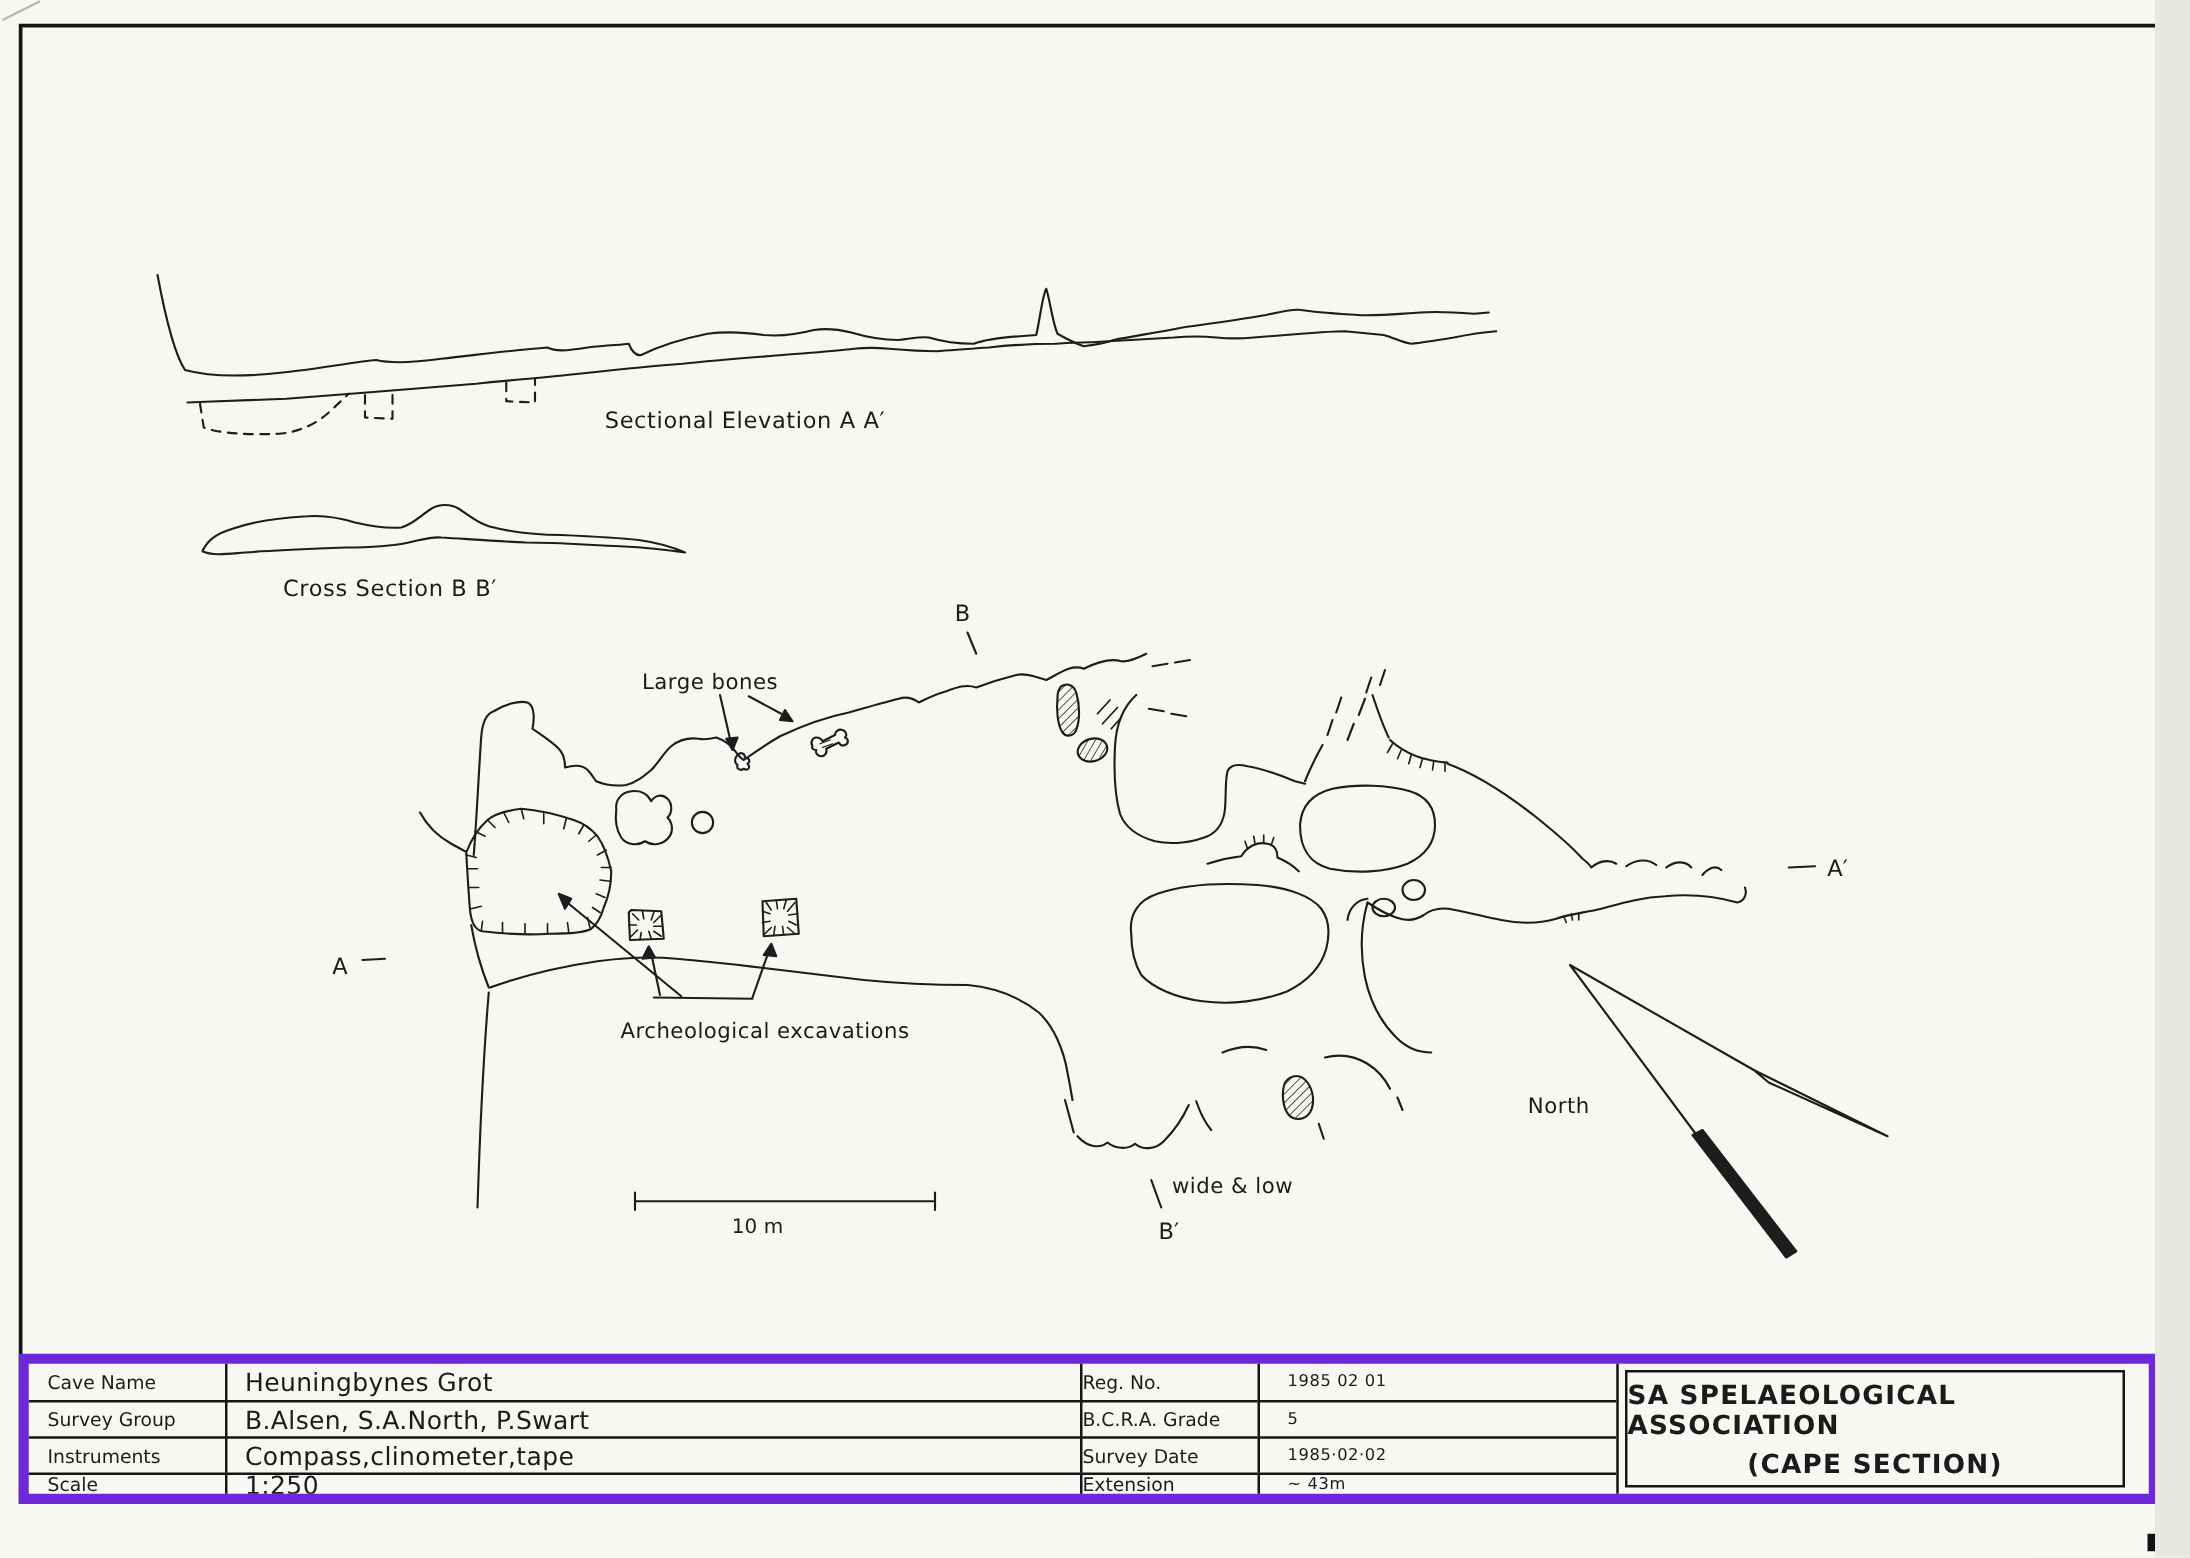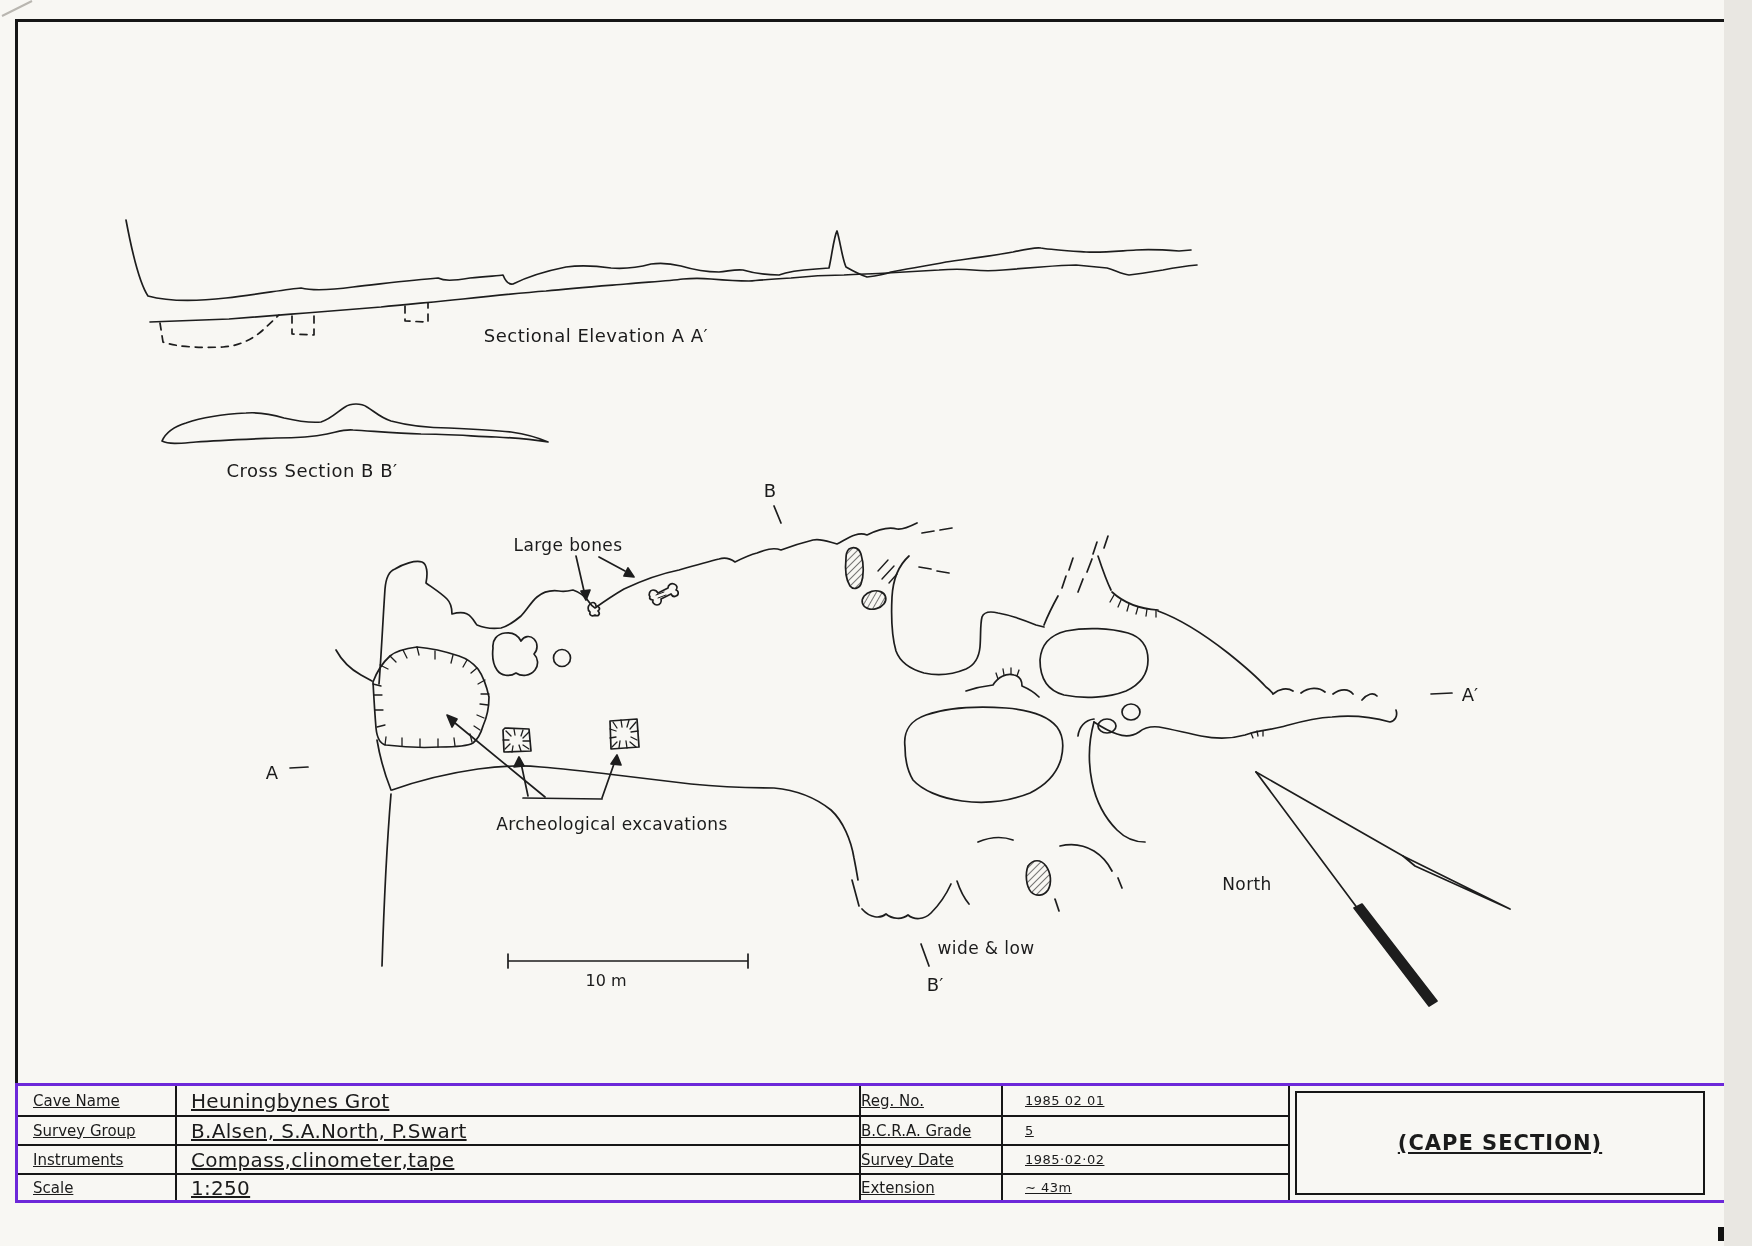--- a/index.html
+++ b/index.html
@@ -6,21 +6,21 @@
   .page{position:relative;width:1724px;height:1246px;background:#f8f7f3;
         font-family:"DejaVu Sans", sans-serif;color:#1b1b1b;overflow:hidden;}
   .frame{position:absolute;left:15px;top:19px;width:1712px;height:1184px;
          border:3px solid #161616;box-sizing:border-box;}
   svg text{font-family:"DejaVu Sans", sans-serif;fill:#1b1b1b;}
   .svg-layer{position:absolute;left:0;top:0;}
   
   .table{position:absolute;left:15px;top:1083px;width:1712px;height:120px;
          display:grid;grid-template-columns:157px 684px 142px 287px 1fr;
          grid-template-rows:29px 29px 29px 1fr;
-         border:3px solid #6d28d9;box-sizing:border-box;background:transparent;text-decoration:underline;}
+         border:8px solid #6d28d9;box-sizing:border-box;background:transparent;}
   .cell{box-sizing:border-box;display:flex;align-items:center;
         border-left:2px solid #161616;border-top:2px solid #161616;
         white-space:nowrap;overflow:hidden;}
   .cell.c1{border-left:none;padding-left:15px;font-size:15px;}
   .cell.r1{border-top:none;}
   .cell.v{padding-left:14px;font-size:20px;letter-spacing:0.3px;}
   .cell.l2{font-size:15px;}
   .cell.v2{padding-left:22px;font-size:13px;letter-spacing:0.5px;}
   .titlecell{grid-row:1/5;grid-column:5;border-left:2px solid #161616;
              box-sizing:border-box;padding:5px 19px 5px 5px;}
@@ -178,20 +178,21 @@
 
   <div class="table">
 
     <div class="cell c1 r1">Cave Name</div>
     <div class="cell v r1">Heuningbynes Grot</div>
     <div class="cell l2 r1">Reg. No.</div>
     <div class="cell v2 r1">1985 02 01</div>
 
     <div class="titlecell r1">
       <div class="titlebox">
+        <div class="t1">SA SPELAEOLOGICAL ASSOCIATION</div>
         <div class="t2">(CAPE SECTION)</div>
       </div>
     </div>
 
     <div class="cell c1">Survey Group</div>
     <div class="cell v">B.Alsen, S.A.North, P.Swart</div>
     <div class="cell l2">B.C.R.A. Grade</div>
     <div class="cell v2">5</div>
 
     <div class="cell c1">Instruments</div>

